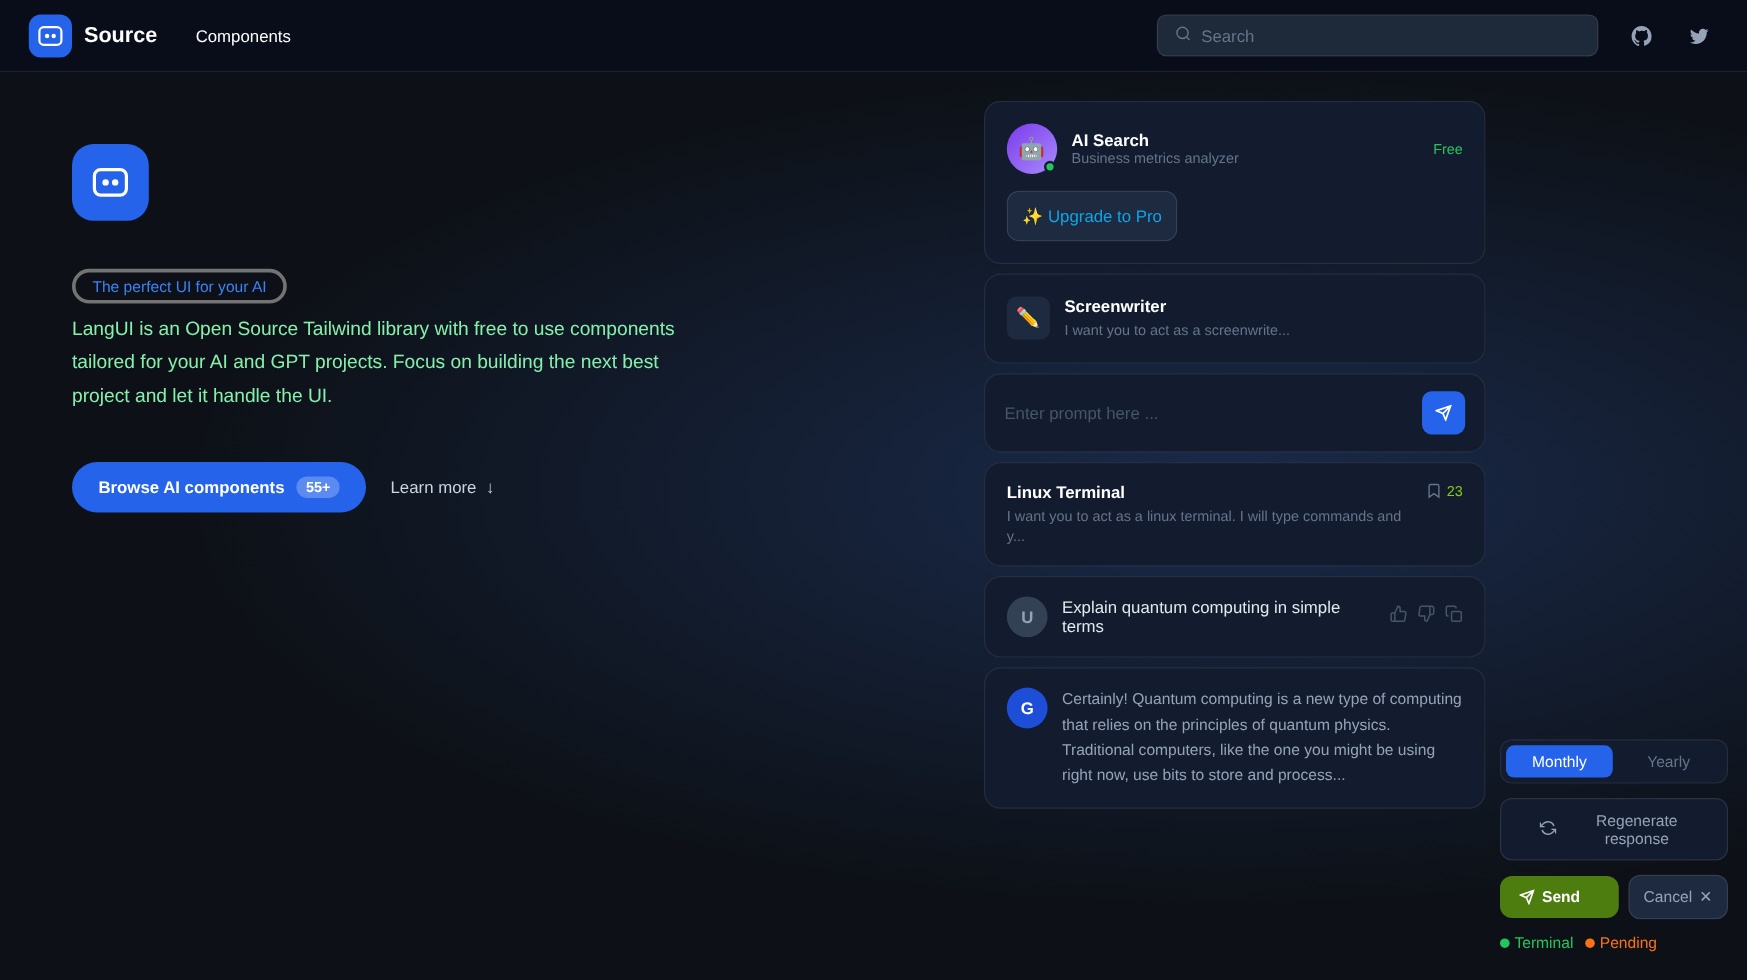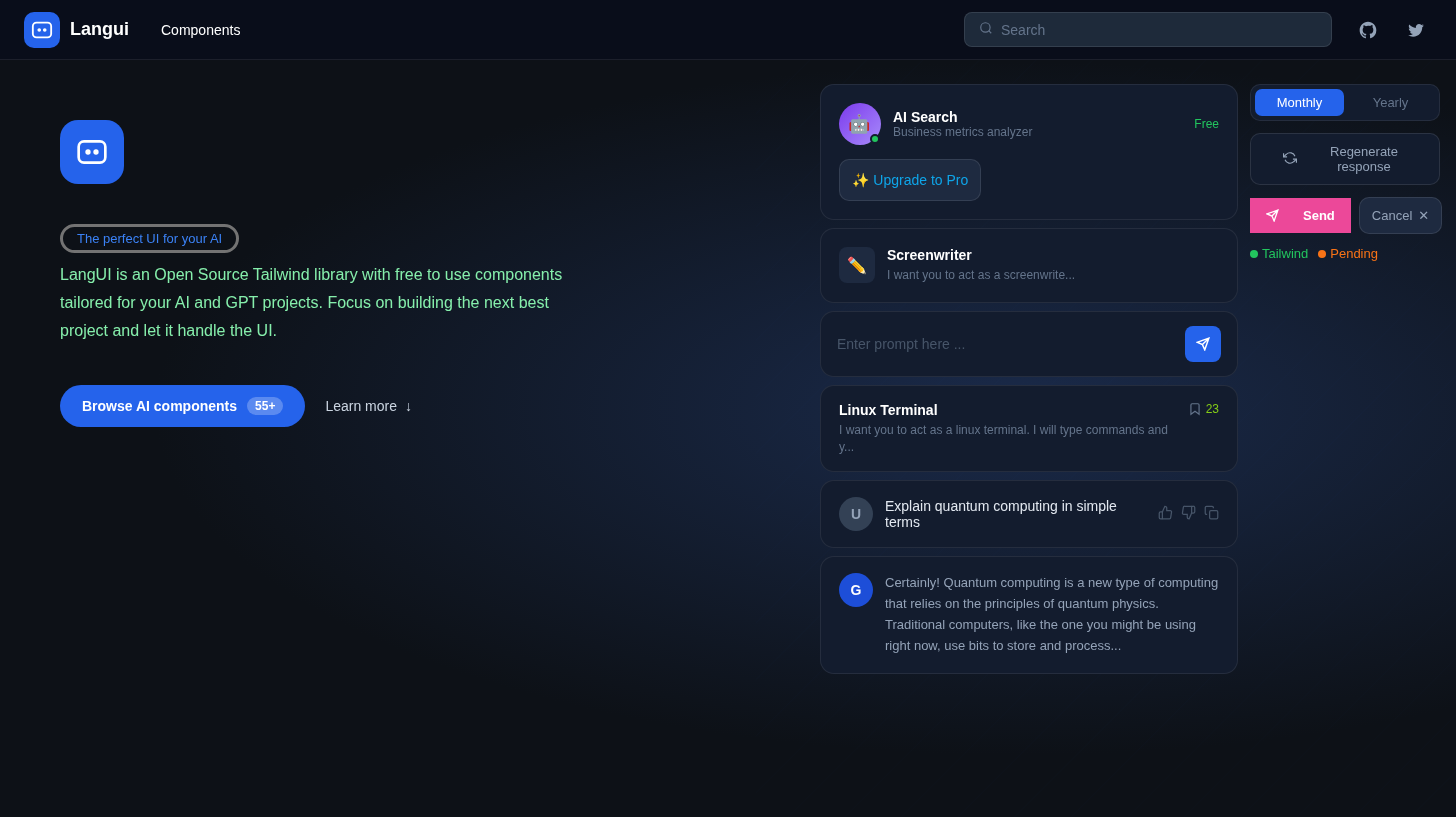--- a/index.html
+++ b/index.html
@@ -464,20 +464,21 @@
       line-height: 1.6;
     }
 
     
     .controls-col {
       width: 190px;
       display: flex;
       flex-direction: column;
       gap: 12px;
       flex-shrink: 0;
+      justify-content: flex-end;
     }
     .billing-toggle {
       display: flex;
       background: #131c2e;
       border: 1px solid rgba(255,255,255,0.08);
       border-radius: 10px;
       padding: 4px;
       gap: 2px;
     }
     .toggle-btn {
@@ -512,25 +513,25 @@
       width: 100%;
     }
     .send-cancel-row {
       display: flex;
       gap: 8px;
       align-items: center;
     }
     .send-btn {
       display: flex;
       align-items: center;
-      gap: 24px;
-      background: #ec4899;
+      gap: 6px;
+      background: #4d7c0f;
       color: #fff;
       border: none;
-      border-radius: 0;
+      border-radius: 10px;
       padding: 10px 16px;
       font-size: 13px;
       font-weight: 600;
       cursor: pointer;
       flex: 1;
     }
     .cancel-btn {
       display: flex;
       align-items: center;
       gap: 6px;
@@ -581,21 +582,21 @@
 
 <nav class="navbar">
   <div class="navbar-logo">
     <div class="logo-icon">
       <svg width="22" height="22" viewBox="0 0 24 24" fill="white">
         <circle cx="9" cy="12" r="2"></circle>
         <circle cx="15" cy="12" r="2"></circle>
         <rect x="2" y="4" width="20" height="16" rx="4" fill="none" stroke="white" stroke-width="2"></rect>
       </svg>
     </div>
-    <span class="logo-text">Langui</span>
+    <span class="logo-text">Source</span>
   </div>
   <div class="nav-links">
     <span class="nav-link active">Components</span>
   </div>
   <div class="search-bar">
     <div class="search-icon-wrap">
       <svg width="14" height="14" viewBox="0 0 24 24" fill="none" stroke="currentColor" stroke-width="2">
         <circle cx="11" cy="11" r="8"></circle>
           <path d="m21 21-4.35-4.35"></path>
       </svg>
@@ -751,21 +752,21 @@
         </button>
         <button class="cancel-btn">
           <span>Cancel</span>
           <span>✕</span>
         </button>
       </div>
 
       <div class="status-row">
         <span class="status-label green">
           <span class="status-dot status-green"></span>
-          <span>Tailwind</span>
+          <span>Terminal</span>
         </span>
         <span class="status-label orange">
           <span class="status-dot status-orange"></span>
           <span>Pending</span>
         </span>
       </div>
     </div>
   </div>
 </div>
 

